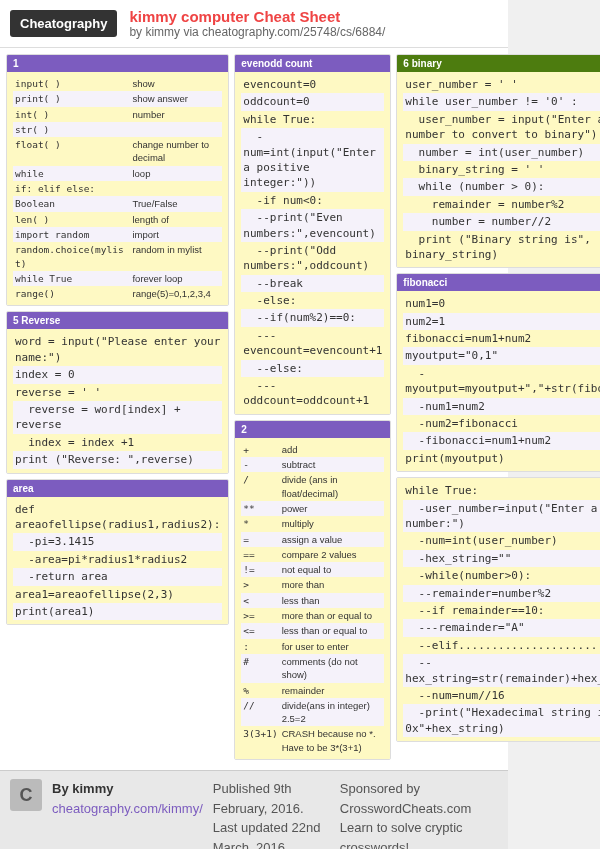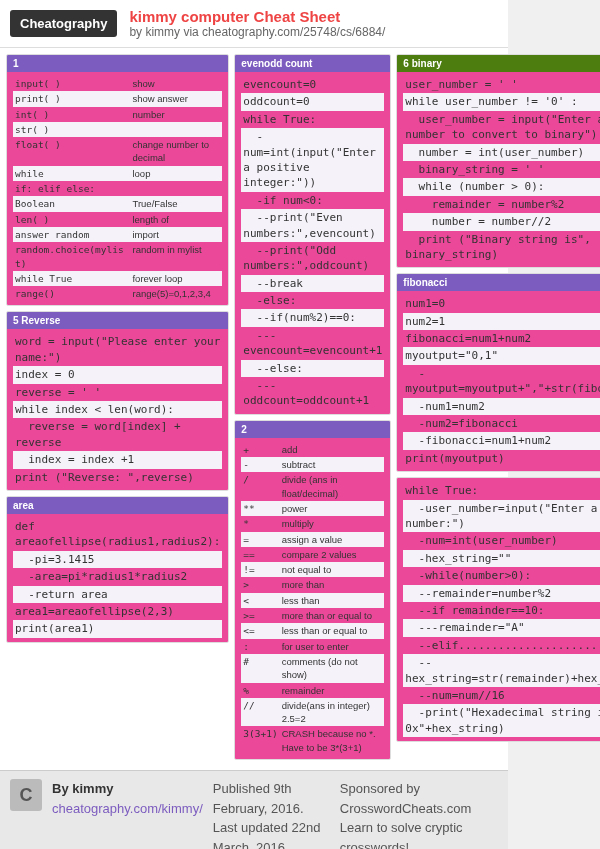--- a/index.html
+++ b/index.html
@@ -62,21 +62,21 @@
     }
     .section-header {
       padding: 3px 6px;
       font-weight: bold;
       font-size: 10px;
       color: #fff;
     }
     .section-header.purple { background: #7c5cbf; }
     .section-header.blue { background: #4d7c0f; }
     .section-body {
-      background: #ec4899;
+      background: #fef9c3;
       padding: 4px 6px;
     }
     .section-body table {
       width: 100%;
       border-collapse: collapse;
     }
     .section-body table td {
       padding: 1px 2px;
       vertical-align: top;
       font-size: 9.5px;
@@ -182,21 +182,21 @@
                 </tr>
             <tr>
                   <td class="code">Boolean</td>
                   <td>True/False</td>
                 </tr>
             <tr>
                   <td class="code">len( )</td>
                   <td>length of</td>
                 </tr>
             <tr>
-                  <td class="code">answer random</td>
+                  <td class="code">import random</td>
                   <td>import</td>
                 </tr>
             <tr>
                   <td class="code">random.choice(mylis t)</td>
                   <td>random in mylist</td>
                 </tr>
             <tr>
                   <td class="code">while True</td>
                   <td>forever loop</td>
                 </tr>
@@ -208,21 +208,20 @@
             </table>
         </div>
       </div>
 
       <div class="section">
         <div class="section-header purple">5 Reverse</div>
         <div class="section-body">
           <div class="line code">word = input("Please enter your name:")</div>
           <div class="line code">index = 0</div>
           <div class="line code">reverse = ' '</div>
-          <div class="line code">while index &lt; len(word):</div>
           <div class="line code">&nbsp;&nbsp;reverse = word[index] + reverse</div>
           <div class="line code">&nbsp;&nbsp;index = index +1</div>
           <div class="line code">print ("Reverse: ",reverse)</div>
         </div>
       </div>
 
       <div class="section">
         <div class="section-header purple">area</div>
         <div class="section-body">
           <div class="line code">def areaofellipse(radius1,radius2):</div>

